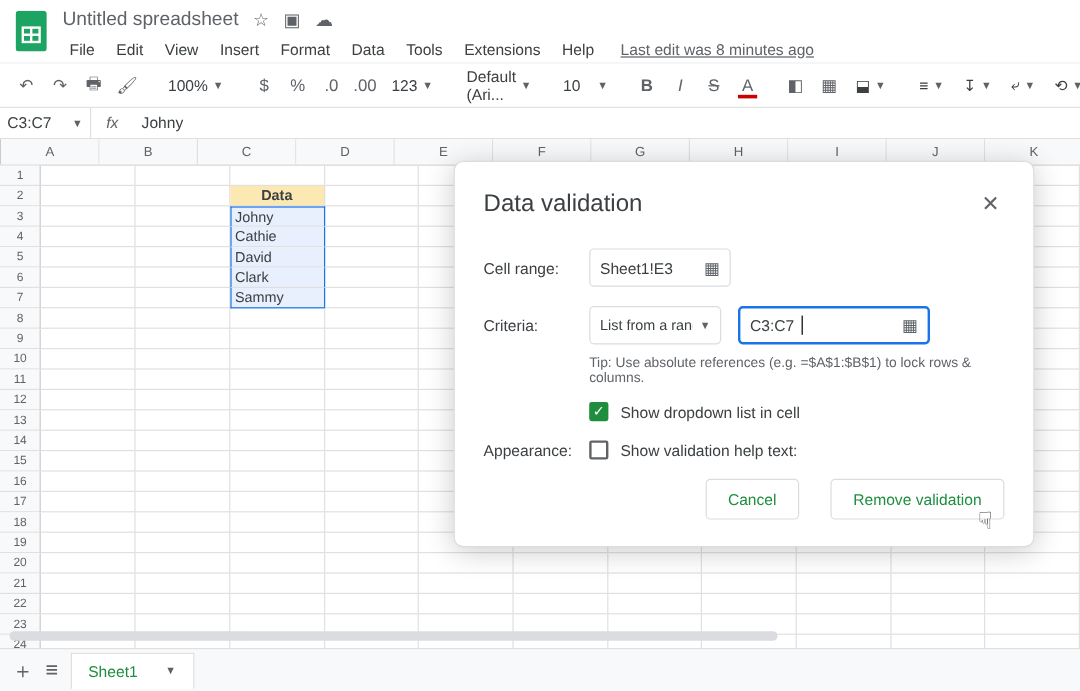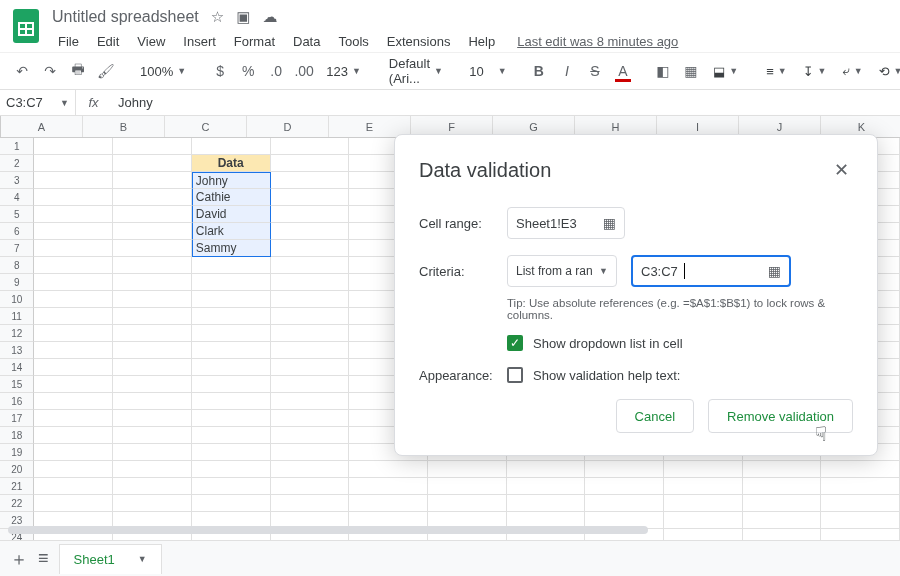--- a/index.html
+++ b/index.html
@@ -74,21 +74,21 @@
     font-size:12px; padding:0 3px; display:flex; align-items:center; overflow:hidden;
   }
   .cell-header { font-weight:bold; justify-content:center; background:#fce8b2;}
   .sel-range { background:#e8f0fe; }
   .sel-border-t { border-top:1px solid #1a73e8; }
   .sel-border-b { border-bottom:1px solid #1a73e8; }
   .sel-border-l { border-left:1px solid #1a73e8; }
   .sel-border-r { border-right:1px solid #1a73e8; }
   
   .dialog {
-    position:absolute; left:394px; top:134px; width:484px;
+    position:absolute; left:378px; top:134px; width:484px;
     background:#fff; border:1px solid #dadce0; border-radius:8px;
     box-shadow:0 4px 24px rgba(0,0,0,0.2); padding:20px 24px 22px 24px;
   }
   .dlg-title-row { display:flex; justify-content:space-between; align-items:center; margin-bottom:22px;}
   .dlg-title { font-size:20px; color:#3c4043; font-weight:400;}
   .dlg-close { color:#5f6368; font-size:18px; cursor:pointer; padding:4px;}
   .dlg-row { display:flex; align-items:center; margin-bottom:16px; font-size:13px;}
   .dlg-label { width:88px; color:#3c4043; }
   .txt-input {
     height:32px; border:1px solid #dadce0; border-radius:4px; padding:0 8px;
@@ -102,21 +102,21 @@
   }
   .hint { font-size:11.5px; color:#5f6368; margin-left:88px; margin-top:-6px; margin-bottom:14px;}
   .chk { width:16px; height:16px; border-radius:2px; display:inline-flex; align-items:center; justify-content:center; margin-right:10px;}
   .chk.on { background:#1e8e3e; color:#fff; font-size:12px;}
   .chk.off { border:2px solid #5f6368; }
   .radio { width:16px; height:16px; border-radius:50%; display:inline-block; margin-right:8px; position:relative;}
   .radio.on { border:2px solid #1e8e3e; }
   .radio.on::after { content:""; position:absolute; inset:2px; background:#1e8e3e; border-radius:50%;}
   .radio.off { border:2px solid #5f6368; }
   .opt-row { display:flex; align-items:center; margin-left:88px; margin-bottom:16px; gap:0;}
-  .btn-row { display:flex; justify-content:flex-end; gap:14px; margin-top:10px;}
+  .btn-row { display:flex; justify-content:flex-end; gap:26px; margin-top:10px;}
   .btn {
     height:34px; padding:0 18px; border-radius:4px; font-size:13px; font-weight:500;
     display:flex; align-items:center; cursor:pointer;
   }
   .btn-outline { border:1px solid #dadce0; color:#1e8e3e; background:#fff;}
   .btn-primary { background:#1e8e3e; color:#fff; }
   .cursor-hand {
     position:absolute; left:815px; top:422px; font-size:20px; pointer-events:none;
   }
   

